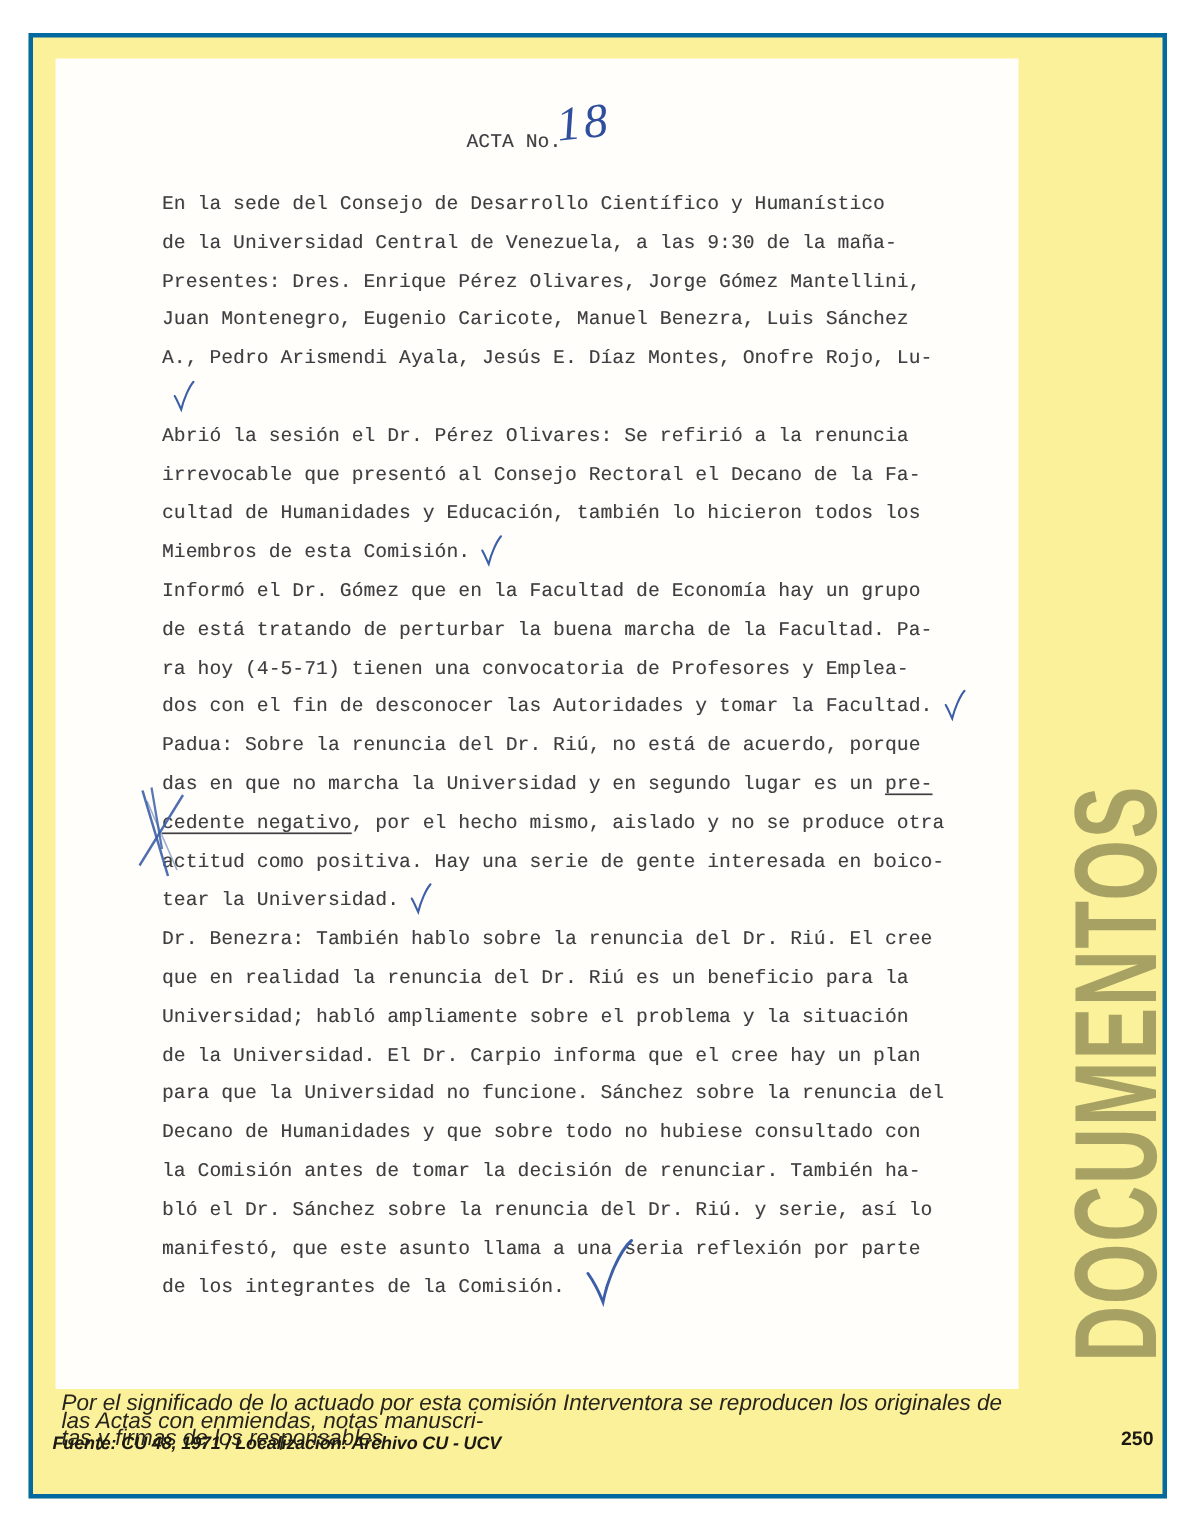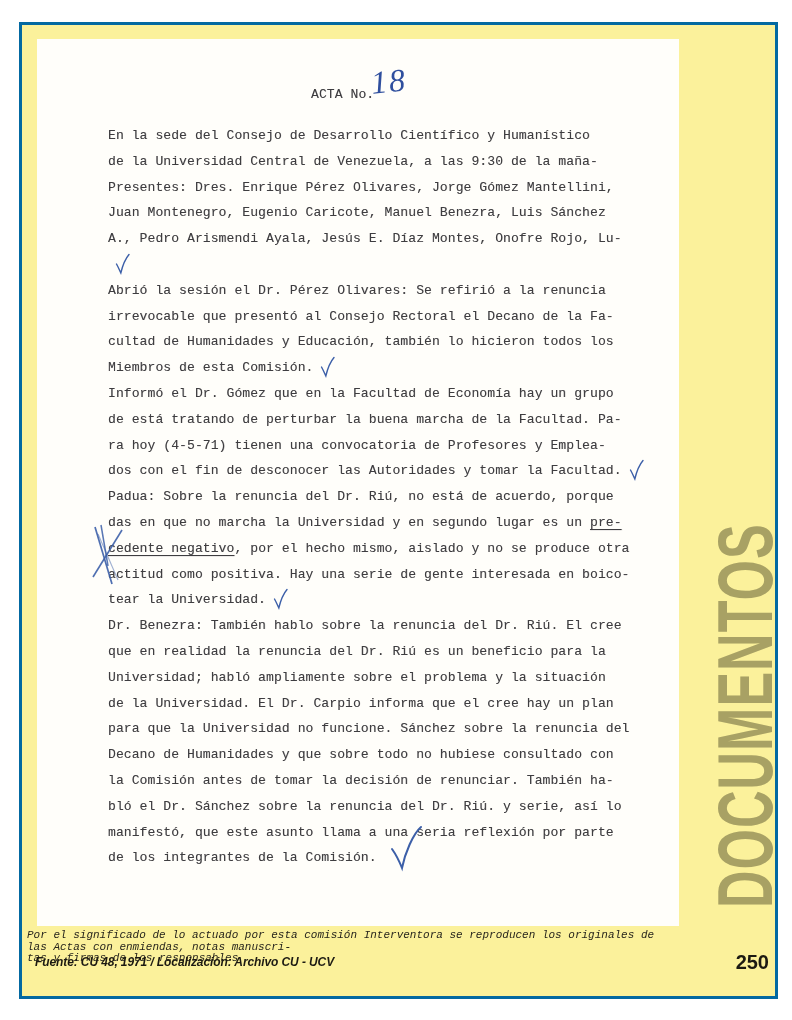--- a/index.html
+++ b/index.html
@@ -43,30 +43,30 @@
   .scribble{position:absolute;left:48px;top:483px;}
   
   .documentos{
     position:absolute;left:531px;top:660px;width:384px;height:62px;
     line-height:62px;text-align:center;white-space:nowrap;
     transform:rotate(-90deg) scale(1,1.5);transform-origin:center;
     font-size:52px;font-weight:bold;letter-spacing:1px;color:#a8a164;
   }
   
   .footnote{
-    position:absolute;left:5px;top:905px;width:640px;
-    font-size:11px;font-style:italic;line-height:11.5px;color:#26241c;font-family:Liberation Mono, monospace;
+    position:absolute;left:19px;top:905px;width:640px;
+    font-size:15px;font-style:italic;line-height:11.5px;color:#26241c;
   }
   .source-line{
     position:absolute;left:13px;top:930px;
     font-size:12px;font-weight:700;letter-spacing:-0.1px;color:#1c1a12;font-style:italic;
   }
   .page-number{
     position:absolute;right:6px;top:926px;
-    font-size:20px;font-weight:700;color:#1c1a12;
+    font-size:13px;font-weight:700;color:#1c1a12;
   }
 </style>
 </head>
 <body>
 
 <div class="board">
 
   <div class="page">
 
     <div class="acta-title typewriter">ACTA No.</div>

